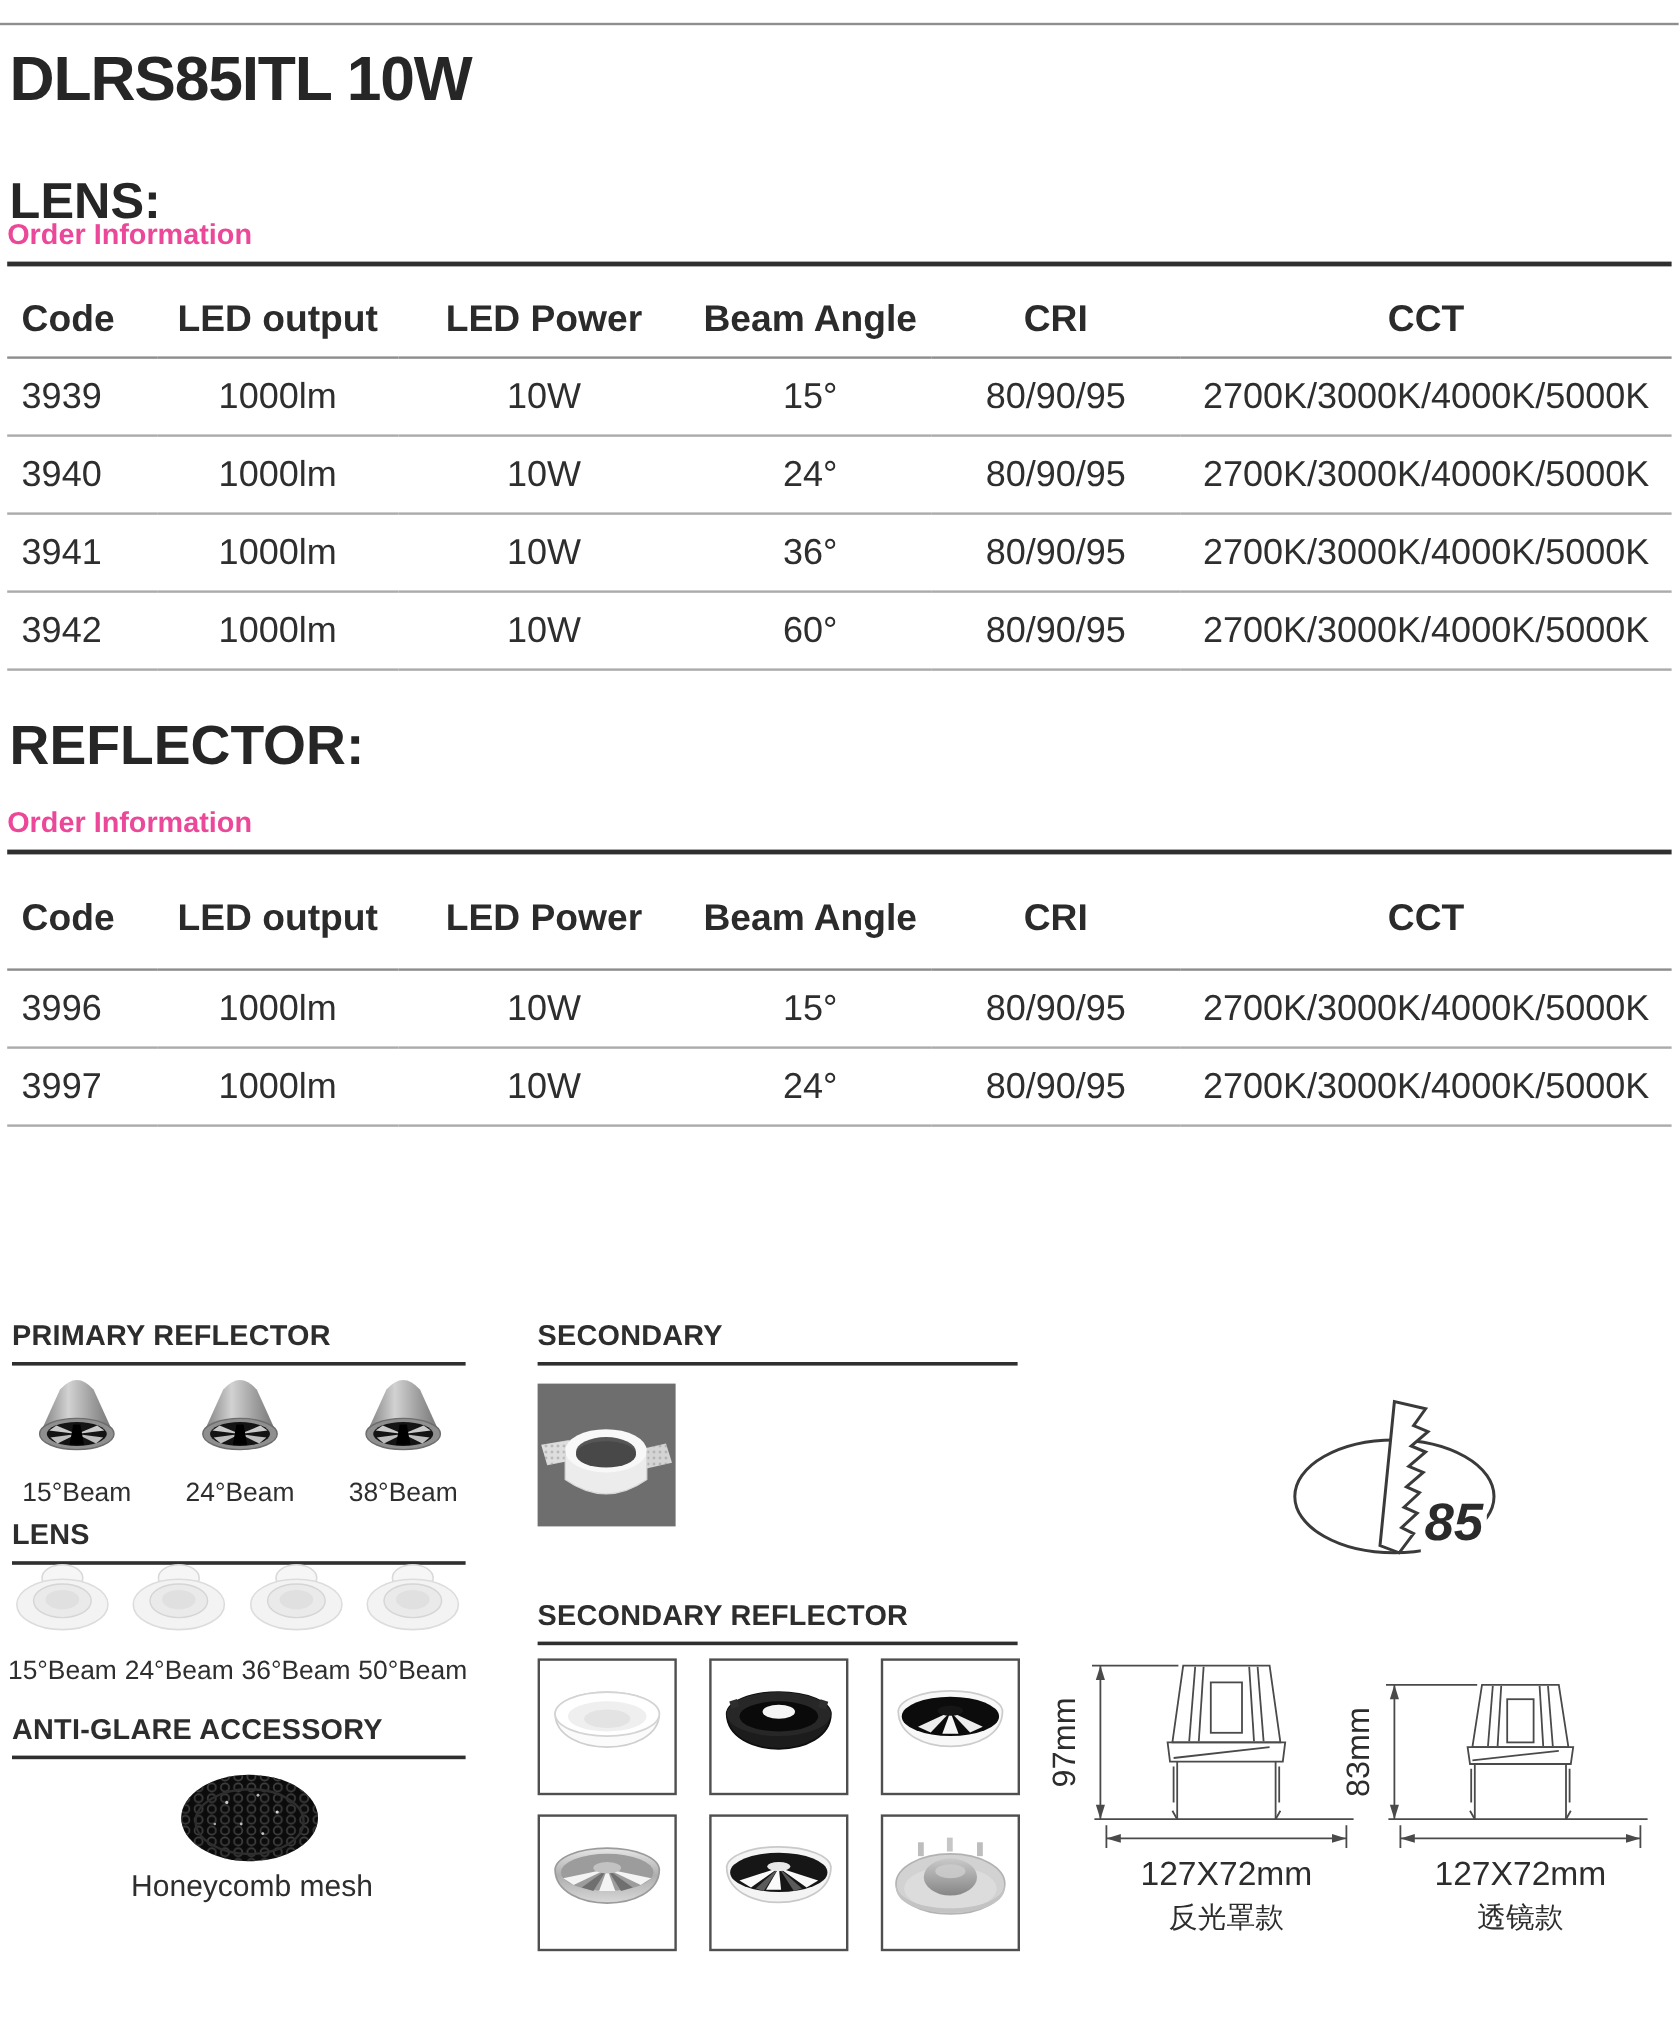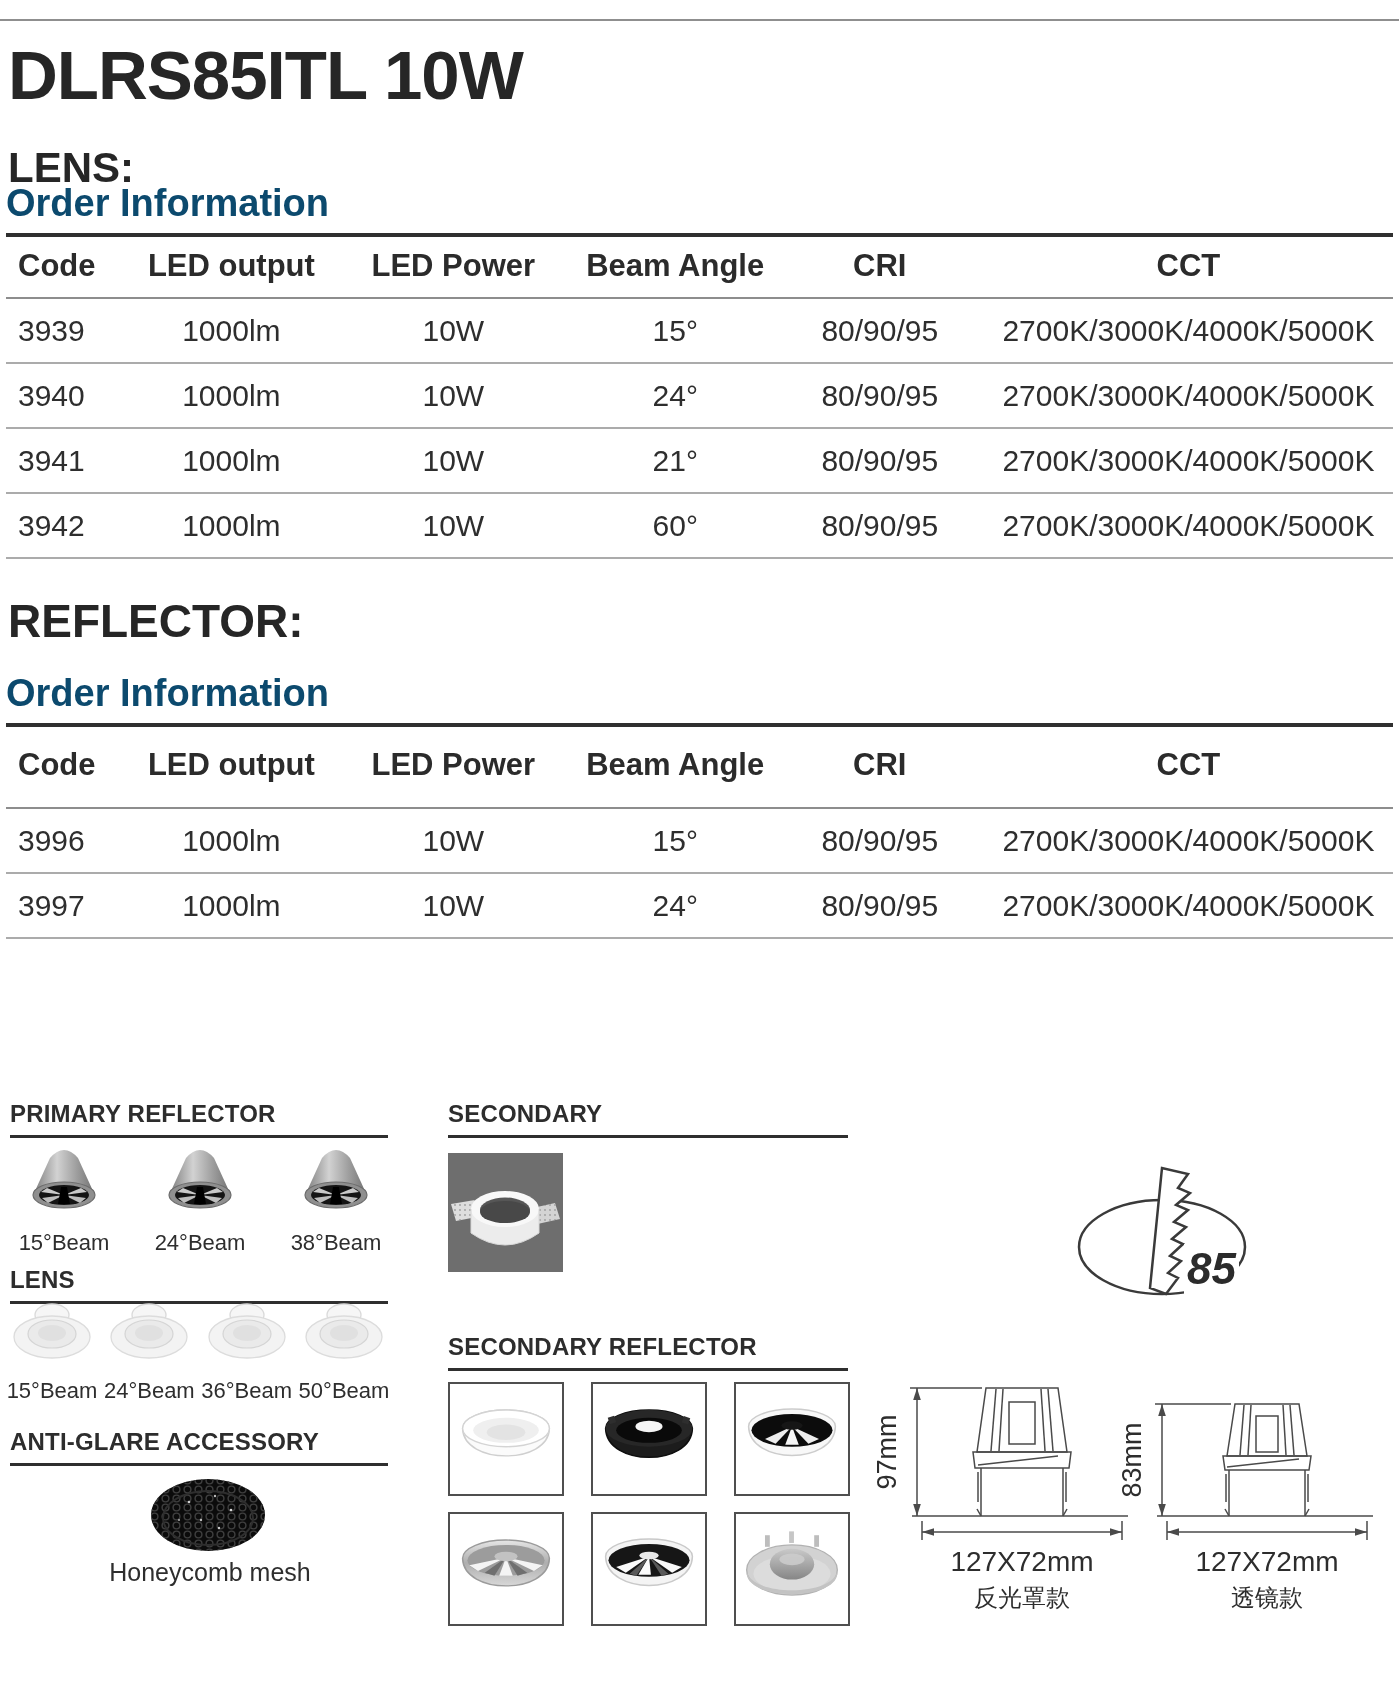--- a/index.html
+++ b/index.html
@@ -7,25 +7,25 @@
   body {
     width:1399px; height:1693px; position:relative; overflow:hidden;
     font-family:"Liberation Sans","DejaVu Sans",sans-serif; color:#2b2b2b;
   }
   .abs { position:absolute; }
 
   
   .top-rule { left:0; right:0; top:19px; height:2px; background:#8f8f8f; }
 
   
-  .doc-title { left:8px; top:36px; font-size:69px; font-weight:700; letter-spacing:-1px; color:#262626; }
+  .doc-title { left:8px; top:36px; font-size:52px; font-weight:700; letter-spacing:-1px; color:#262626; }
   .h-lens { left:8px; top:144px; font-size:42px; font-weight:700; color:#262626; }
   .h-reflector { left:8px; top:594px; font-size:46px; font-weight:700; color:#262626; }
   .order-block { left:6px; width:1387px; border-bottom:4px solid #2f2f2f; padding-bottom:8px; }
-  .order-block span { font-size:38px; font-weight:700; color:#0c4a6e; }
+  .order-block span { font-size:24px; font-weight:700; color:#ec4899; }
   .ob1 { top:182px; }
   .ob2 { top:672px; }
 
   
   table.spec { position:absolute; left:6px; width:1387px; border-collapse:collapse; table-layout:fixed; }
   table.spec th { font-size:31px; font-weight:700; color:#2b2b2b; }
   table.spec td { font-size:30px; font-weight:400; color:#2e2e2e; }
   table.spec th, table.spec td { text-align:center; vertical-align:middle; white-space:nowrap; }
   table.spec th.c0, table.spec td.c0 { text-align:left; padding-left:12px; }
   table.spec thead tr { border-bottom:2px solid #8d8d8d; }
@@ -130,21 +130,21 @@
       <td>1000lm</td>
       <td>10W</td>
       <td>24°</td>
       <td>80/90/95</td>
       <td>2700K/3000K/4000K/5000K</td>
     </tr>
     <tr>
       <td class="c0">3941</td>
       <td>1000lm</td>
       <td>10W</td>
-      <td>21°</td>
+      <td>36°</td>
       <td>80/90/95</td>
       <td>2700K/3000K/4000K/5000K</td>
     </tr>
     <tr>
       <td class="c0">3942</td>
       <td>1000lm</td>
       <td>10W</td>
       <td>60°</td>
       <td>80/90/95</td>
       <td>2700K/3000K/4000K/5000K</td>

